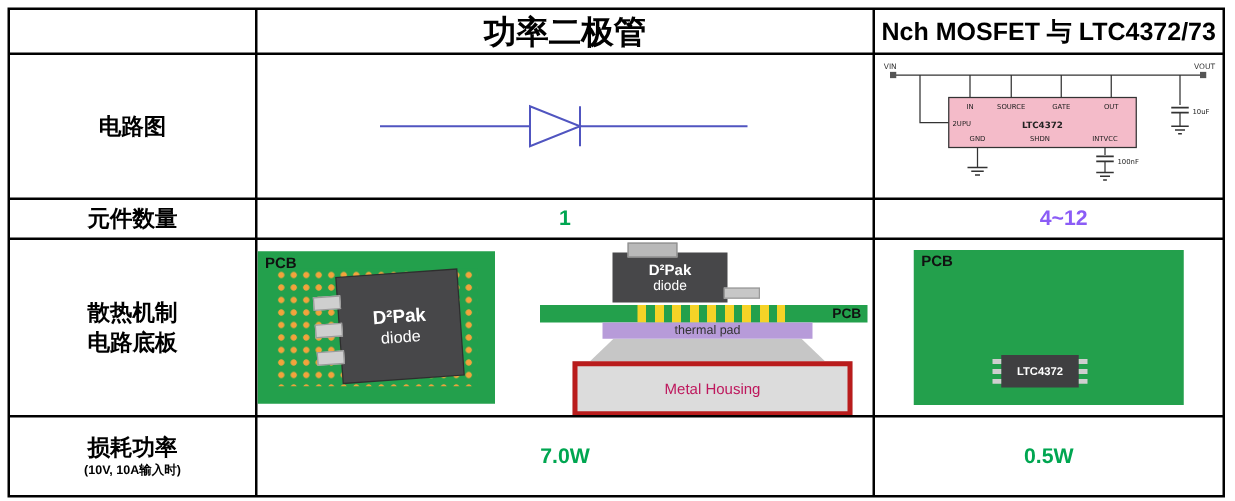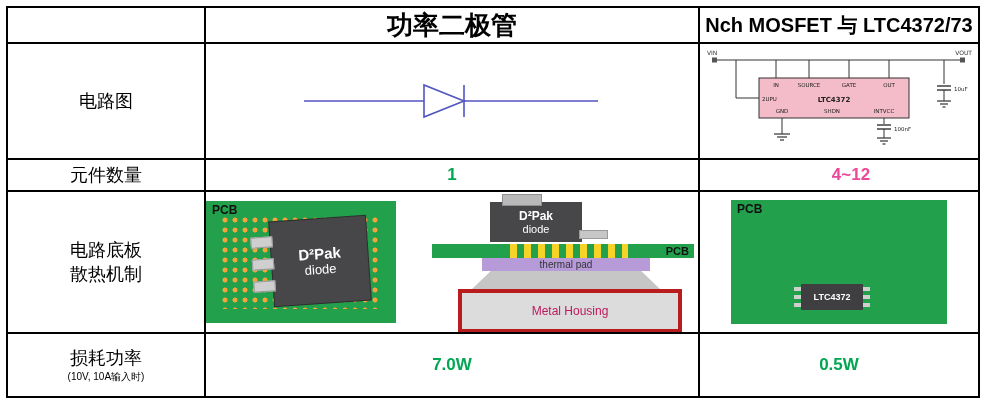--- a/index.html
+++ b/index.html
@@ -9,25 +9,25 @@
     position:absolute; left:6px; top:6px;
     display:grid;
     grid-template-columns:196px 492px 278px;
     grid-template-rows:34px 114px 30px 140px 62px;
     gap:2px; padding:2px; background:#000;
   }
   .cell { background:#fff; display:flex; align-items:center; justify-content:center; overflow:hidden; }
 
   .h-diode  { font-size:26px; font-weight:bold; color:#000; }
   .h-mosfet { font-size:20px; font-weight:600; color:#000; }
-  .rowlabel { flex-direction:column; font-size:18px; font-weight:normal; color:#000; line-height:1.35; text-align:center; }
+  .rowlabel { flex-direction:column; font-size:18px; font-weight:bold; color:#000; line-height:1.35; text-align:center; }
   .rowlabel .sub { font-size:10px; }
   .val { font-size:17px; font-weight:600; }
   .val-green { color:#00A651; }
-  .val-red   { color:#ec4899;padding-left:24px; }
+  .val-red   { color:#8b5cf6;padding-left:24px; }
 
   
   .figwrap { display:flex; gap:34px; align-items:center; justify-content:center; }
   .figA { position:relative; width:190px; height:122px; background:#23A04C; }
   .figA .dots {
     position:absolute; left:14px; top:14px; right:14px; bottom:14px;
     background-color:#23A04C;
     background-image:radial-gradient(circle,#F2A33C 2.2px, rgba(0,0,0,0) 2.8px);
     background-size:10px 10px;
   }
@@ -167,22 +167,22 @@
         <line x1="238.5" y1="61" x2="241.5" y2="61" stroke="#333" stroke-width="1.2"></line>
         <text x="250" y="45" font-size="5.5" fill="#222">10uF</text>
       </svg>
     </div>
 
     <div class="cell rowlabel">元件数量</div>
     <div class="cell val val-green">1</div>
     <div class="cell val val-red">4~12</div>
 
     <div class="cell rowlabel">
+      <span>散热机制</span>
       <span>电路底板</span>
-      <span>散热机制</span>
     </div>
 
     <div class="cell">
       <div class="figwrap">
 
         <div class="figA">
           <div class="dots"></div>
           <div class="pcb-label">PCB</div>
           <div class="pkgA">
             <div class="pinA p1"></div>

